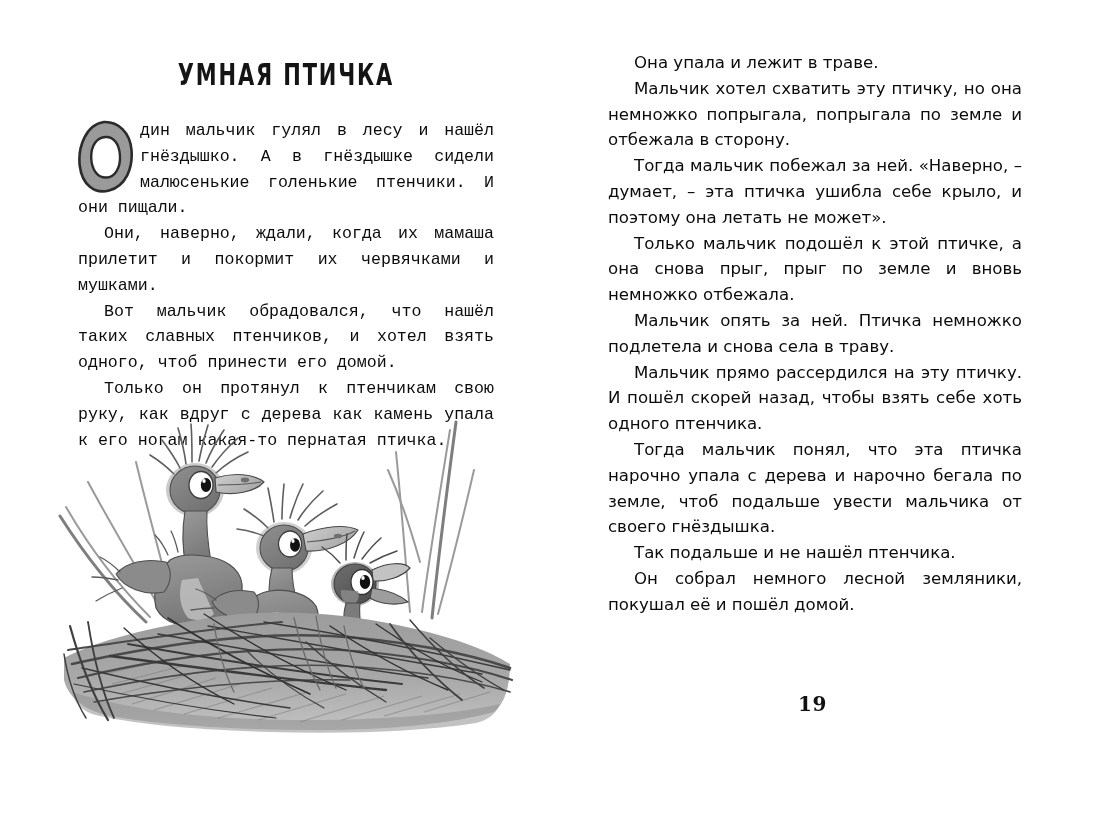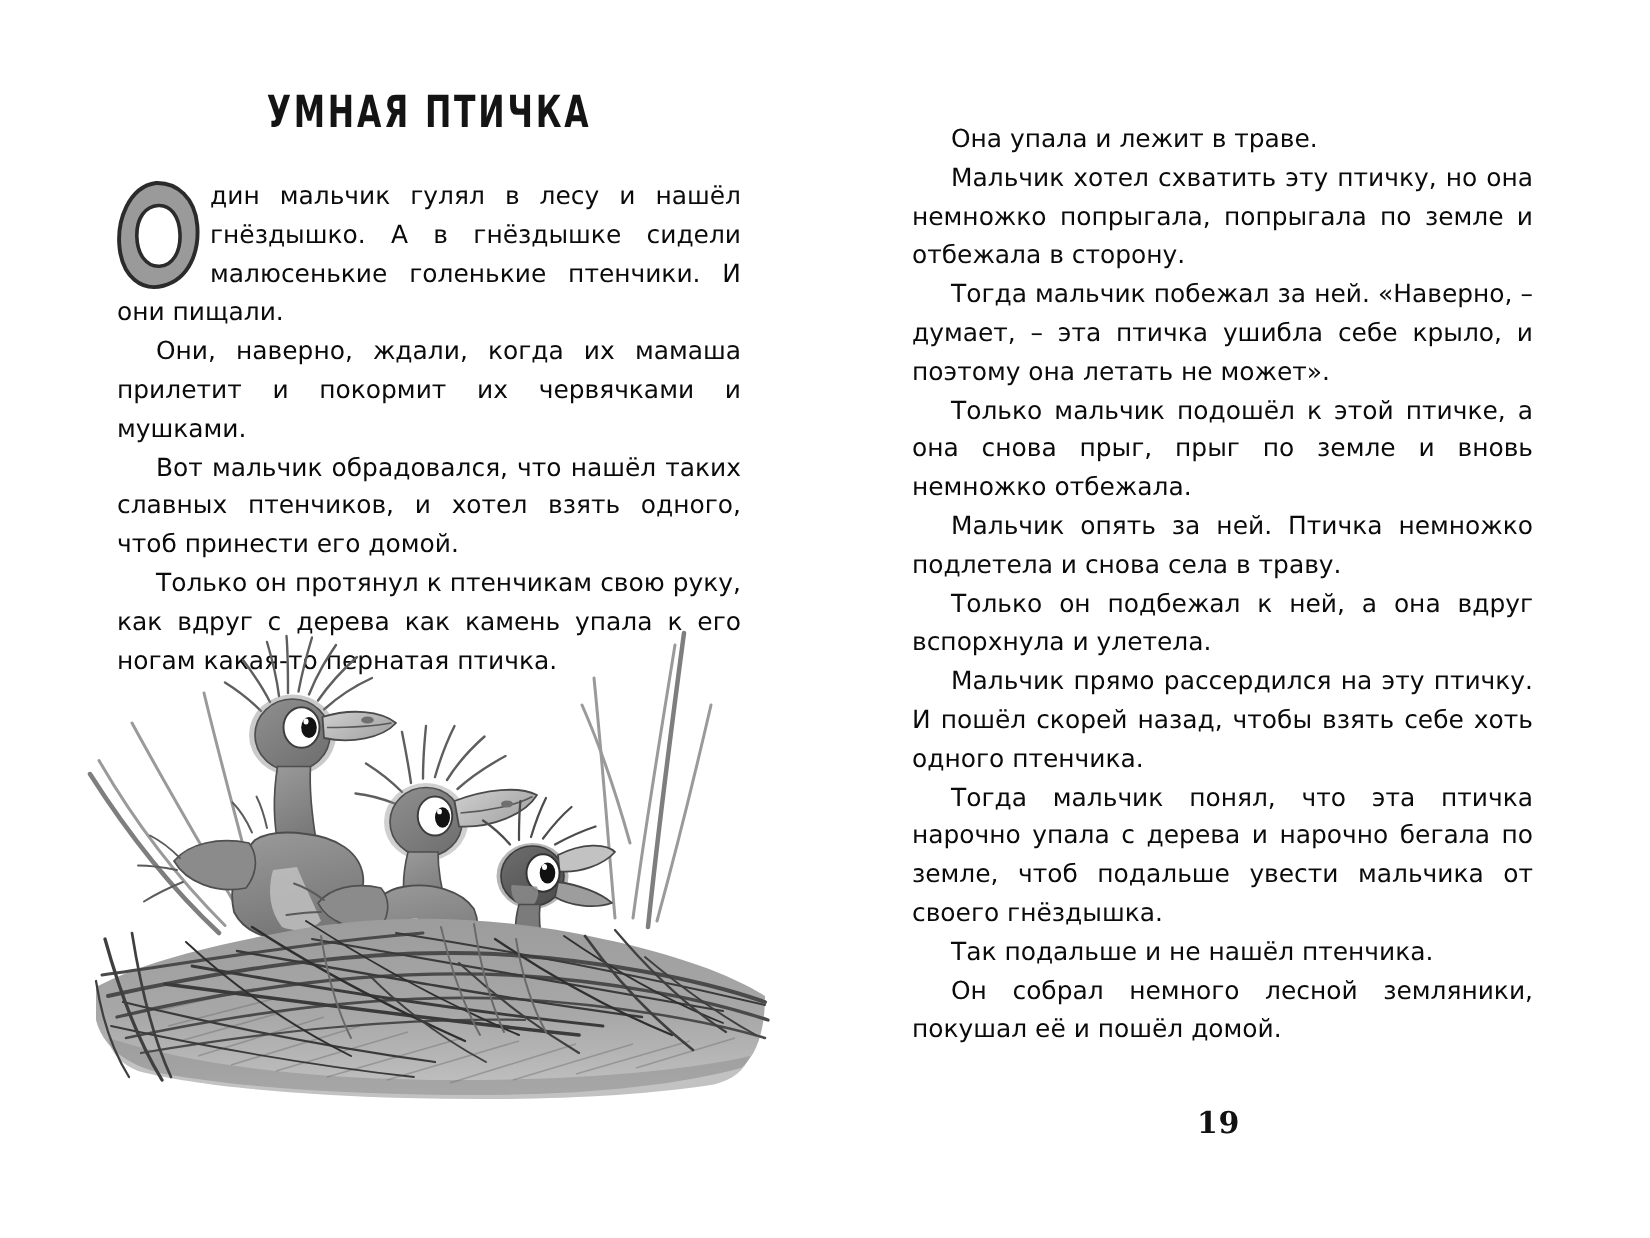--- a/index.html
+++ b/index.html
@@ -76,75 +76,74 @@
   
   .left-text {
     position: absolute;
     left: 78px;
     top: 118px;
     width: 416px;
   }
   .right-text {
     position: absolute;
     left: 608px;
-    top: 80px;
+    top: 50px;
     width: 414px;
   }
 
   
   .illustration {
     position: absolute;
     left: 58px;
     top: 412px;
     width: 462px;
     height: 330px;
   }
   .illustration svg { display: block; width: 100%; height: 100%; }
 
   
   .page-number {
     position: absolute;
     left: 798px;
-    top: 736px;
+    top: 692px;
     font-family: "DejaVu Serif", "Liberation Serif", serif;
     font-weight: 700;
     font-size: 20px;
     color: #111111;
     letter-spacing: 0.5px;
   }
 </style>
 </head>
 <body>
 
 <div class="page">
 
   <div class="story-title">УМНАЯ ПТИЧКА</div>
 
-  <div class="left-text col col-left" style="position:absolute;">
+  <div class="left-text col col-left" style="position:absolute;font-family:Liberation Mono, monospace;">
     <p class="para first-para">
       <span class="dropcap">
         <svg viewBox="0 0 56 74" xmlns="http://www.w3.org/2000/svg" aria-hidden="true">
           <path d="M26 2 C40 1.5 52 12 53.5 30 C55 48 48 66 31 70.5 C16 74.5 4 64 1.8 46 C-0.5 27 8 4.5 26 2 Z" fill="#9a9a9a" stroke="#2b2b2b" stroke-width="2.6" stroke-linejoin="round"></path>
           <path d="M27.5 17 C35.5 16.5 41.5 24 42 36 C42.5 48 37 57 28.5 57.5 C19.5 58 13.5 49.5 13.2 37.5 C13 25 19 17.5 27.5 17 Z" fill="#ffffff" stroke="#2b2b2b" stroke-width="2.4" stroke-linejoin="round"></path>
         </svg>
       </span>
       <span>дин мальчик гулял в лесу и нашёл гнёздышко. А в гнёздышке сидели малюсенькие голенькие птенчики. И они пищали.</span>
     </p>
     <p class="para">Они, наверно, ждали, когда их мамаша прилетит и покормит их червячками и мушками.</p>
     <p class="para">Вот мальчик обрадовался, что нашёл таких славных птенчиков, и хотел взять одного, чтоб принести его домой.</p>
     <p class="para">Только он протянул к птенчикам свою руку, как вдруг с дерева как камень упала к его ногам какая-то пернатая птичка.</p>
   </div>
 
   <div class="right-text col col-right" style="position:absolute;">
     <p class="para">Она упала и лежит в траве.</p>
     <p class="para">Мальчик хотел схватить эту птичку, но она немножко попрыгала, попрыгала по земле и отбежала в сторону.</p>
     <p class="para">Тогда мальчик побежал за ней. «Наверно, – думает, – эта птичка ушибла себе крыло, и поэтому она летать не может».</p>
     <p class="para">Только мальчик подошёл к этой птичке, а она снова прыг, прыг по земле и вновь немножко отбежала.</p>
     <p class="para">Мальчик опять за ней. Птичка немножко подлетела и снова села в траву.</p>
-    <p class="para">Только он подбежал к ней, а она вдруг вспорхнула и улетела.</p>
     <p class="para">Мальчик прямо рассердился на эту птичку. И пошёл скорей назад, чтобы взять себе хоть одного птенчика.</p>
     <p class="para">Тогда мальчик понял, что эта птичка нарочно упала с дерева и нарочно бегала по земле, чтоб подальше увести мальчика от своего гнёздышка.</p>
     <p class="para">Так подальше и не нашёл птенчика.</p>
     <p class="para">Он собрал немного лесной земляники, покушал её и пошёл домой.</p>
   </div>
 
   <div class="illustration">
     <svg viewBox="0 0 462 330" xmlns="http://www.w3.org/2000/svg" aria-hidden="true">
       <defs>
         <linearGradient id="nestGrad" x1="0" y1="0" x2="0" y2="1">

